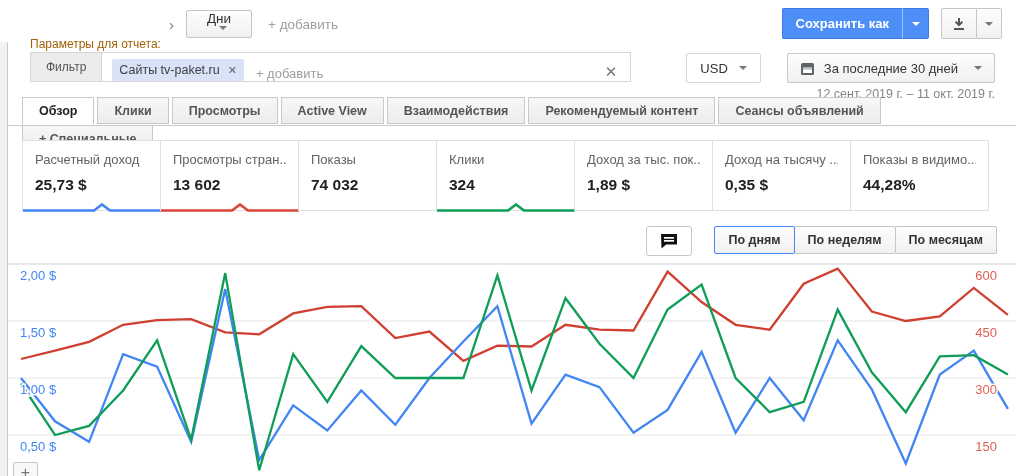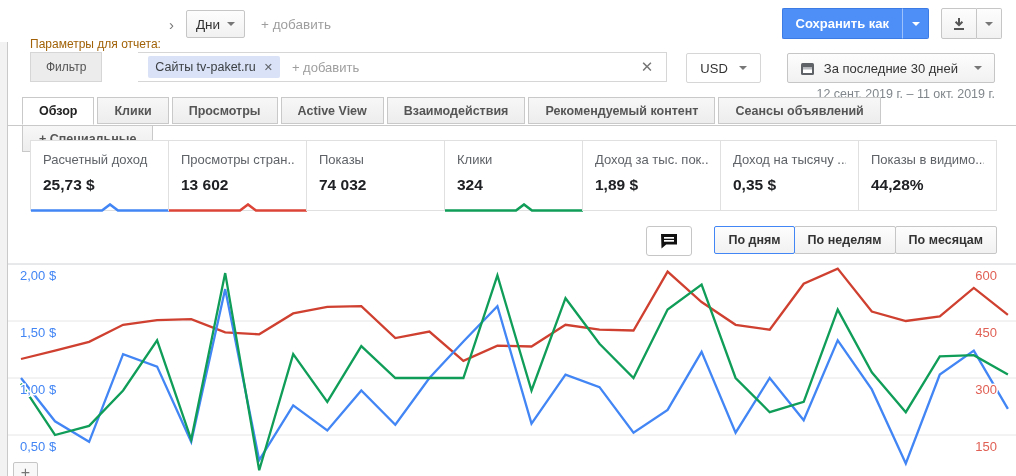--- a/index.html
+++ b/index.html
@@ -6,60 +6,60 @@
   body{width:1016px;height:476px;overflow:hidden;position:relative;background:#fff;
        font-family:"Liberation Sans","DejaVu Sans",sans-serif;color:#333;}
   .page{position:absolute;inset:0;}
   .left-rail{position:absolute;left:0;top:42px;bottom:0;width:7px;background:#f2f2f2;border-right:1px solid #c9c9c9;}
   
   .header{position:absolute;top:0;left:8px;right:0;height:48px;display:flex;align-items:center;padding-left:22px;}
   .page-title{font-size:12px;color:#a16207;margin-top:40px;}
   .crumb-chev{color:#777;font-size:15px;margin:0 12px 0 8px;}
   .btn{display:inline-flex;align-items:center;border:1px solid #c6c6c6;border-radius:2px;
        background:linear-gradient(#fdfdfd,#f1f1f1);cursor:pointer;font-size:13px;color:#333;}
-  .dim-btn{height:26px;padding:0 9px;font-size:13.5px;}
+  .dim-btn{height:26px;padding:0 20px;font-size:13.5px;flex-direction:column;}
   .caret{display:inline-block;width:0;height:0;border-left:4px solid transparent;border-right:4px solid transparent;
          border-top:4px solid #777;margin-left:7px;}
   .add-dim{color:#9e9e9e;font-size:13.5px;margin-left:16px;cursor:pointer;}
   .header-right{position:absolute;top:8px;right:14px;display:flex;gap:12px;}
   .save-split{display:flex;}
   .save-main{background:#4d8ef7;border:1px solid #3c7ae4;border-right:none;border-radius:2px 0 0 2px;
              color:#fff;font-weight:bold;font-size:13px;height:29px;display:flex;align-items:center;padding:0 13px;cursor:pointer;}
   .save-caret{background:#4d8ef7;border:1px solid #3c7ae4;border-left:1px solid rgba(255,255,255,.45);
               border-radius:0 2px 2px 0;width:25px;height:29px;display:flex;align-items:center;justify-content:center;cursor:pointer;}
   .save-caret .caret{border-top-color:#fff;margin:0;}
   .dl-split{display:flex;height:29px;}
   .dl-main{width:34px;height:29px;border-radius:2px 0 0 2px;justify-content:center;}
   .dl-caret{width:24px;height:29px;border-left:none;border-radius:0 2px 2px 0;justify-content:center;}
   .dl-caret .caret{margin:0;}
   
   .filter-row{position:absolute;top:52px;left:30px;height:30px;display:flex;}
   .filter-label{background:#ececec;border:1px solid #d6d6d6;font-size:12px;font-weight:normal;color:#555;
                 display:flex;align-items:center;padding:0 15px;}
-  .filter-bar{width:508px;background:#fff;border:1px solid #d6d6d6;border-left:none;display:flex;align-items:center;padding:8px 10px;margin-left:36px;}
+  .filter-bar{width:508px;background:#fff;border:1px solid #d6d6d6;border-left:none;display:flex;align-items:flex-end;padding:0 10px;}
   .chip{background:#d9e2f7;border-radius:2px;color:#3c4043;font-size:12.5px;display:flex;align-items:center;
         gap:8px;padding:4px 7px;cursor:pointer;}
   .chip-x{color:#5f6368;font-size:11px;font-weight:bold;cursor:pointer;}
   .filter-ph{color:#9e9e9e;font-size:13px;margin-left:12px;flex:1;cursor:text;}
   .clear-x{color:#757575;font-size:15px;cursor:pointer;padding:0 3px;}
   .controls-right{position:absolute;top:53px;right:21px;display:flex;gap:26px;}
   .usd-btn{height:28px;padding:0 13px;background:#fff;border:1px solid #d6d6d6;font-size:13px;gap:4px;}
   .date-btn{height:28px;padding:0 12px;font-weight:normal;gap:9px;}
   .date-range{position:absolute;top:87px;right:21px;font-size:12.5px;color:#80868b;}
   
   .tabs-row{position:absolute;top:97px;left:8px;right:0;height:28px;border-bottom:1px solid #c9c9c9;padding-left:14px;}
   .tab{display:inline-block;height:27px;line-height:27px;padding:0 16px;margin-right:3px;position:relative;
        background:linear-gradient(#f7f7f7,#ededed);border:1px solid #c9c9c9;font-size:12.5px;font-weight:bold;
        color:#555;cursor:pointer;vertical-align:top;box-sizing:border-box;}
   .tab.active{background:#fff;color:#222;border-bottom:1px solid #fff;height:28px;z-index:2;}
   
   .cards-row{position:absolute;top:140px;left:22px;display:flex;}
   .card{width:139px;height:71px;background:#fff;border:1px solid #e0e0e0;margin-left:-1px;box-sizing:border-box;
         padding:11px 12px 0;position:relative;cursor:pointer;}
-  .card:first-child{margin-left:8px;}
+  .card:first-child{margin-left:0;}
   .card .m-label{font-size:13px;color:#5f6368;white-space:nowrap;overflow:hidden;}
   .card .m-value{font-size:15.5px;font-weight:bold;color:#202124;margin-top:9px;}
   .card svg.spark{position:absolute;left:-1px;bottom:-3px;}
   
   .chart-controls{position:absolute;top:226px;right:19px;display:flex;gap:23px;}
   .comment-btn{width:44px;height:28px;border-radius:3px;justify-content:center;background:#fff;}
   .seg-group{display:flex;}
   .seg-btn{height:28px;padding:0 13px;font-size:12.5px;font-weight:bold;margin-left:-1px;box-sizing:border-box;}
   .seg-btn.active{border:1px solid #4285f4;z-index:1;position:relative;}
   

